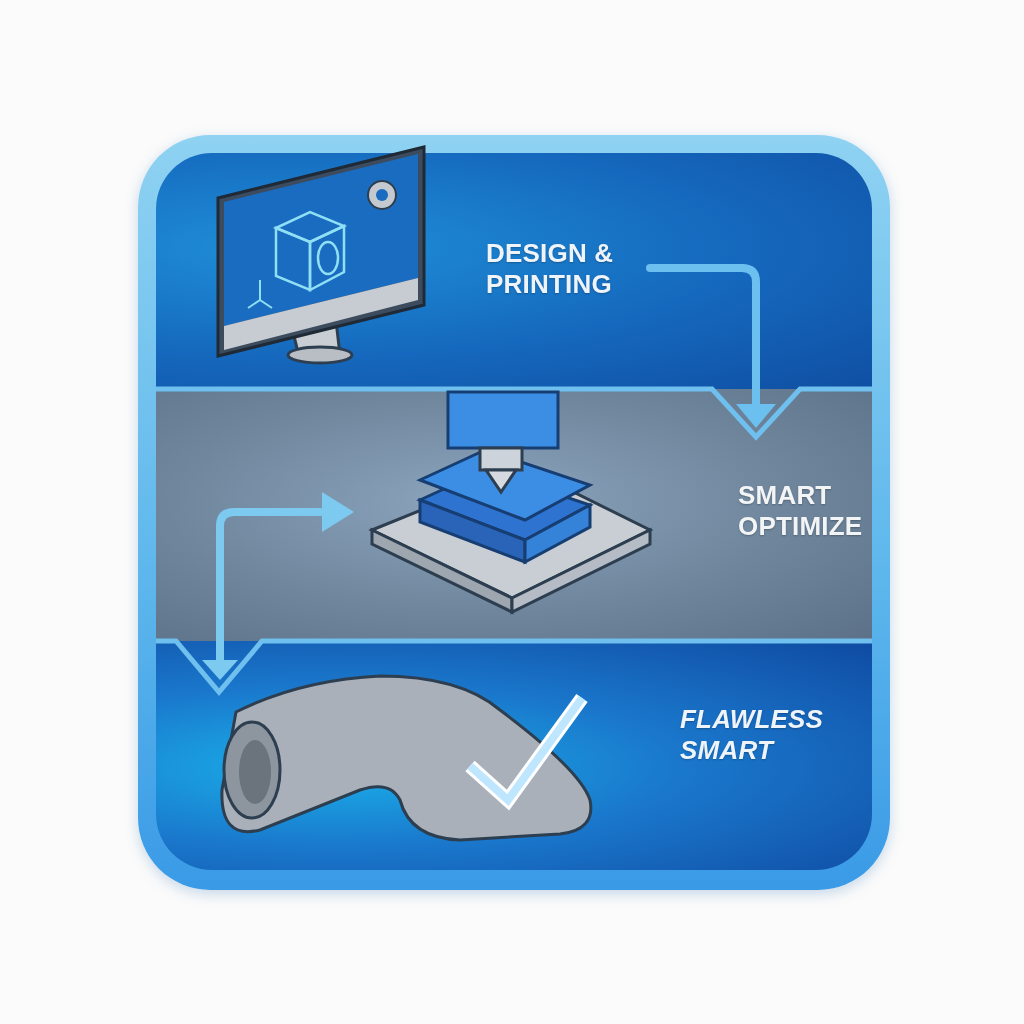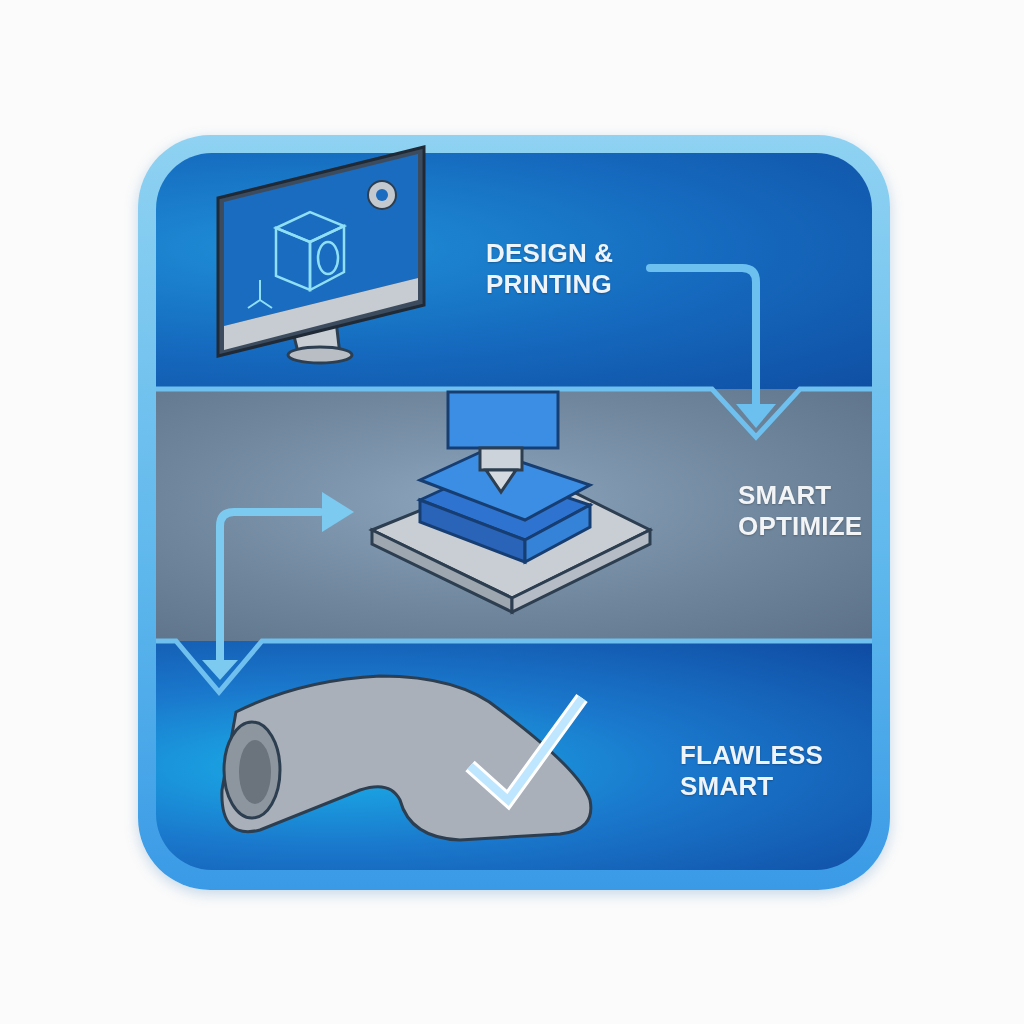--- a/index.html
+++ b/index.html
@@ -94,16 +94,16 @@
 </svg>
 
 <div class="label" style="left:486px; top:238px;">
   <span>DESIGN &amp;</span>
   <span>PRINTING</span>
 </div>
 <div class="label label-mid" style="left:690px; top:480px;margin-left:48px;">
   <span>SMART</span>
   <span>OPTIMIZE</span>
 </div>
-<div class="label" style="left:680px; top:740px;">
+<div class="label" style="left:680px; top:704px;font-style:italic;">
   <span>FLAWLESS</span>
   <span>SMART</span>
 </div>
 
 </body></html>

